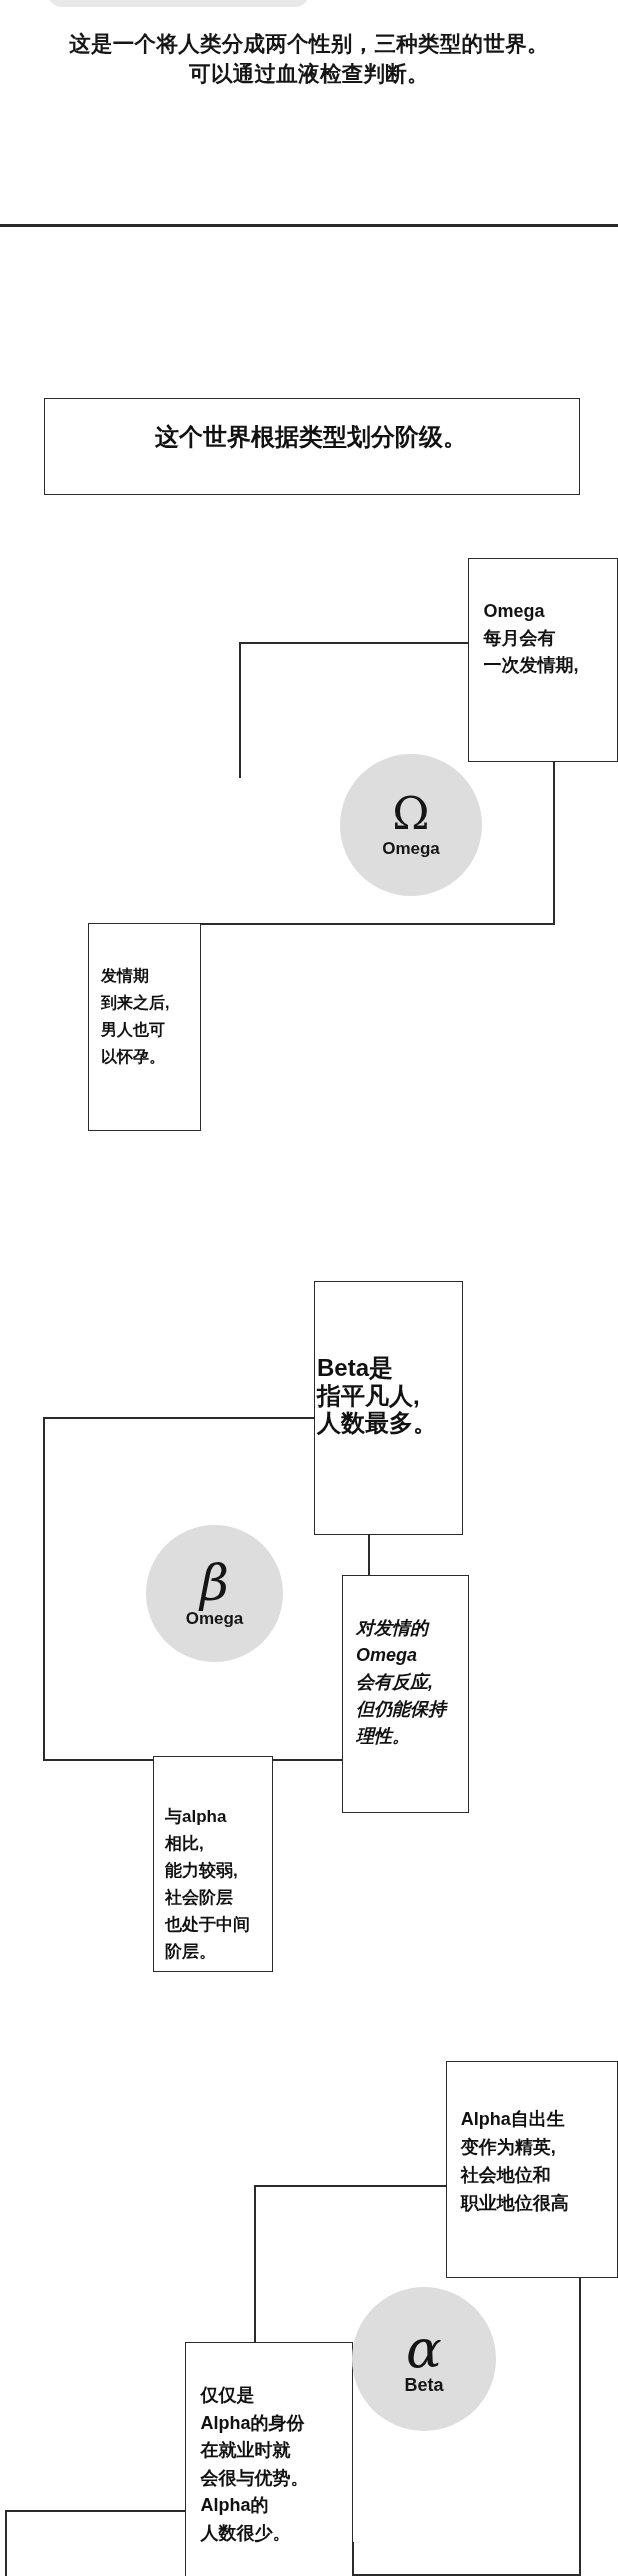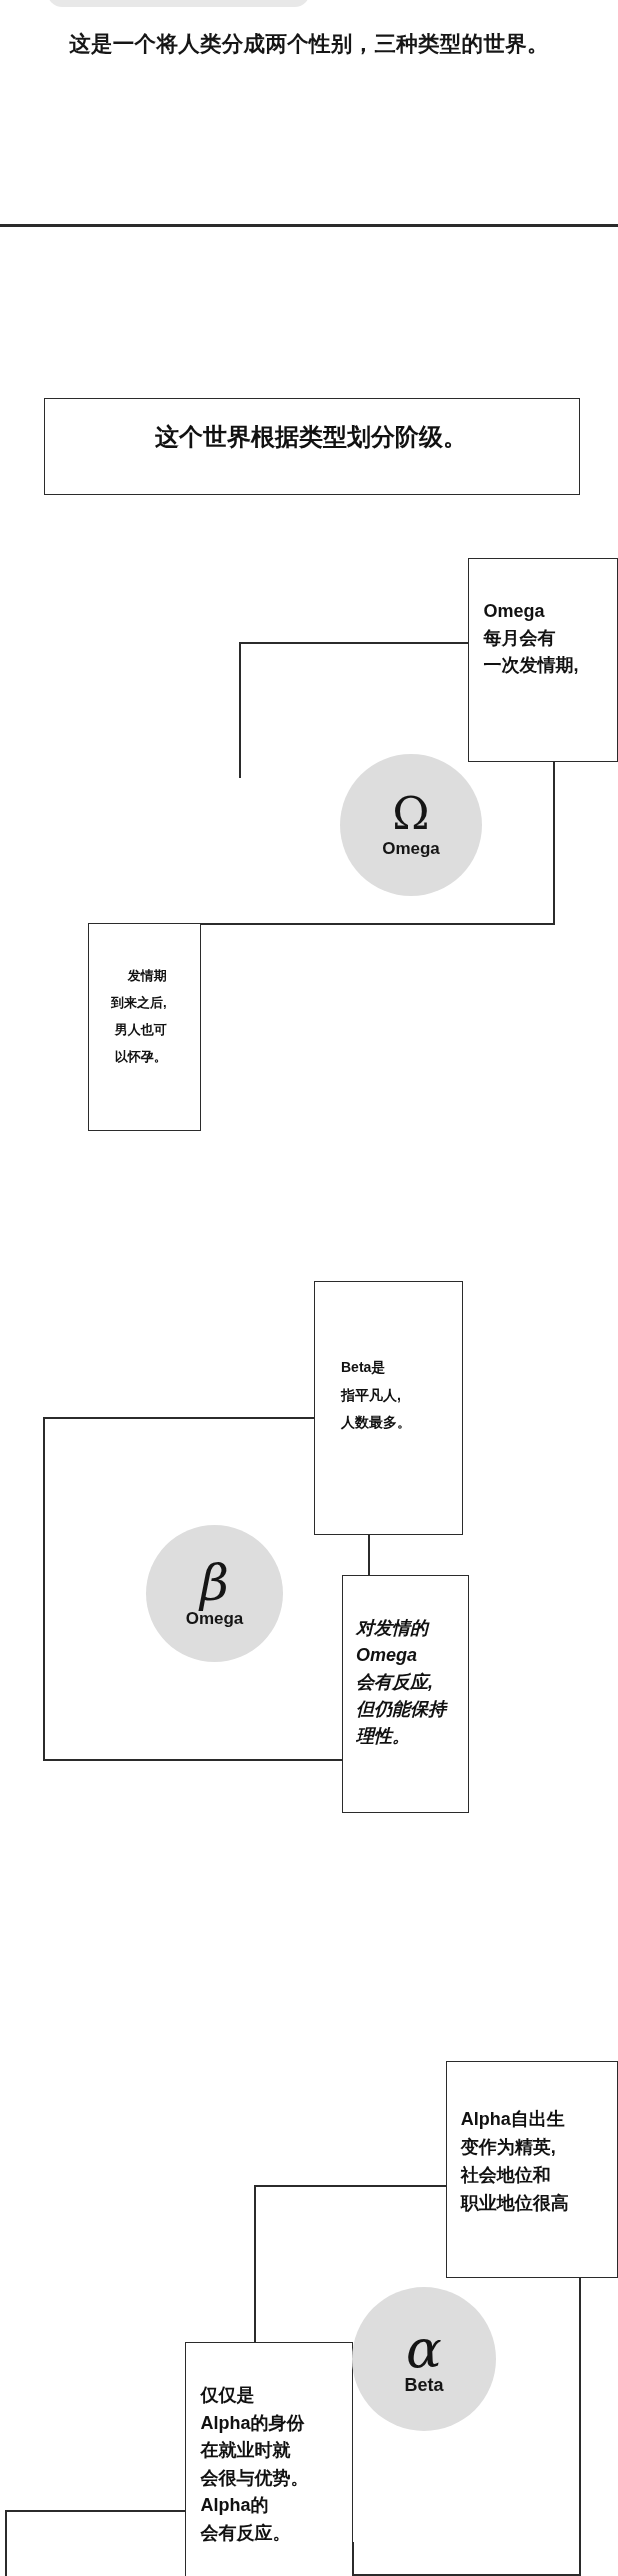--- a/index.html
+++ b/index.html
@@ -73,24 +73,24 @@
   #box-hierarchy .txt{left:0;top:24px;width:532px;text-align:center;
        font-size:24px;line-height:27.5px;}
 
   #box-omega-top{left:468px;top:558px;width:150px;height:204px;}
   #box-omega-top .txt{left:14.6px;top:39px;font-size:18px;line-height:27px;}
 
   #box-omega-mid{left:184px;top:777px;width:112px;height:197px;}
   #box-omega-mid .txt{left:12px;top:41px;font-size:17px;line-height:27px;}
 
   #box-omega-bot{left:88px;top:923px;width:113px;height:208px;}
-  #box-omega-bot .txt{left:22px;top:38px;font-size:13px;line-height:27px;text-align:right;}
+  #box-omega-bot .txt{left:12px;top:38px;font-size:16px;line-height:27px;}
 
   #box-beta-top{left:314px;top:1281px;width:149px;height:254px;}
-  #box-beta-top .txt{left:26px;top:72px;font-size:14px;line-height:27.5px;}
+  #box-beta-top .txt{left:2px;top:72px;font-size:24px;line-height:27.5px;}
 
   #box-beta-mid{left:342px;top:1575px;width:127px;height:238px;}
   #box-beta-mid .txt{left:13px;top:39px;font-size:18px;line-height:27px;font-style:italic;}
 
   #box-beta-bot{left:153px;top:1756px;width:120px;height:216px;}
   #box-beta-bot .txt{left:11px;top:46px;font-size:17px;line-height:27px;}
 
   #box-alpha-top{left:446px;top:2061px;width:172px;height:217px;padding-left:24px;}
   #box-alpha-top .txt{left:13.7px;top:43px;font-size:18px;line-height:28px;}
 
@@ -112,20 +112,21 @@
 </style>
 </head>
 <body>
 
 <div class="stage">
 
   <div class="top-bubble"></div>
 
   <div class="intro">
     <div>这是一个将人类分成两个性别，三种类型的世界。</div>
+    <div>可以通过血液检查判断。</div>
   </div>
 
   <div class="divider"></div>
 
   <div class="box" id="box-hierarchy">
     <div class="txt">这个世界根据类型划分阶级。</div>
   </div>
 
   <div class="ln lnh" style="left:239px;top:642px;width:230px;"></div>
   <div class="ln lnv" style="left:239px;top:642px;height:136px;"></div>
@@ -163,20 +164,28 @@
   </div>
 
   <div class="box" id="box-beta-mid">
     <div class="txt">对发情的
 Omega
 会有反应,
 但仍能保持
 理性。</div>
   </div>
 
+  <div class="box" id="box-beta-bot">
+    <div class="txt">与alpha
+相比,
+能力较弱,
+社会阶层
+也处于中间
+阶层。</div>
+  </div>
 
   <div class="circle" id="circle-beta">
     <div class="glyph">β</div>
     <div class="name">Omega</div>
   </div>
 
   <div class="ln lnh" style="left:254px;top:2185px;width:194px;"></div>
   <div class="ln lnv" style="left:254px;top:2185px;height:159px;"></div>
   <div class="ln lnv" style="left:579px;top:2276px;height:300px;"></div>
   <div class="ln lnh" style="left:5.2px;top:2510px;width:182px;"></div>
@@ -190,21 +199,21 @@
 社会地位和
 职业地位很高</div>
   </div>
 
   <div class="box" id="box-alpha-bot">
     <div class="txt">仅仅是
 Alpha的身份
 在就业时就
 会很与优势。
 Alpha的
-会有反应。</div>
+人数很少。</div>
   </div>
 
   <div class="circle" id="circle-alpha">
     <div class="glyph">α</div>
     <div class="name">Beta</div>
   </div>
 
 </div>
 
 

